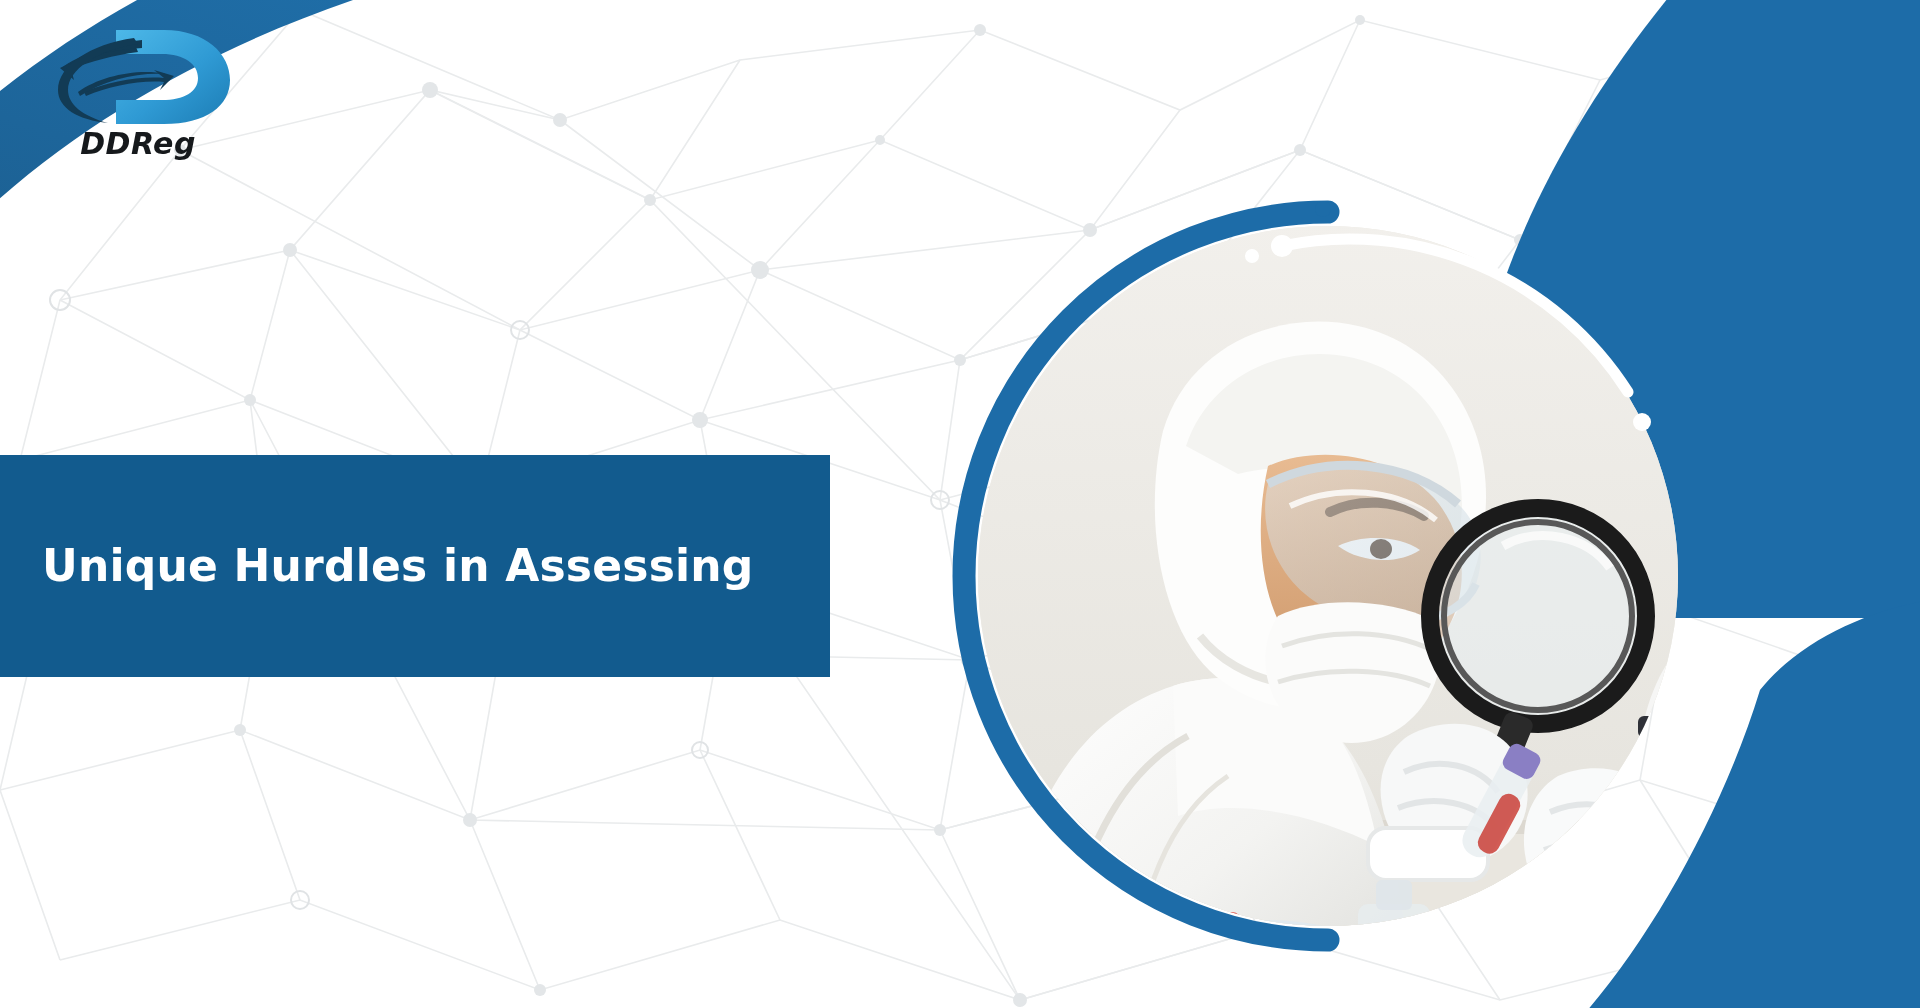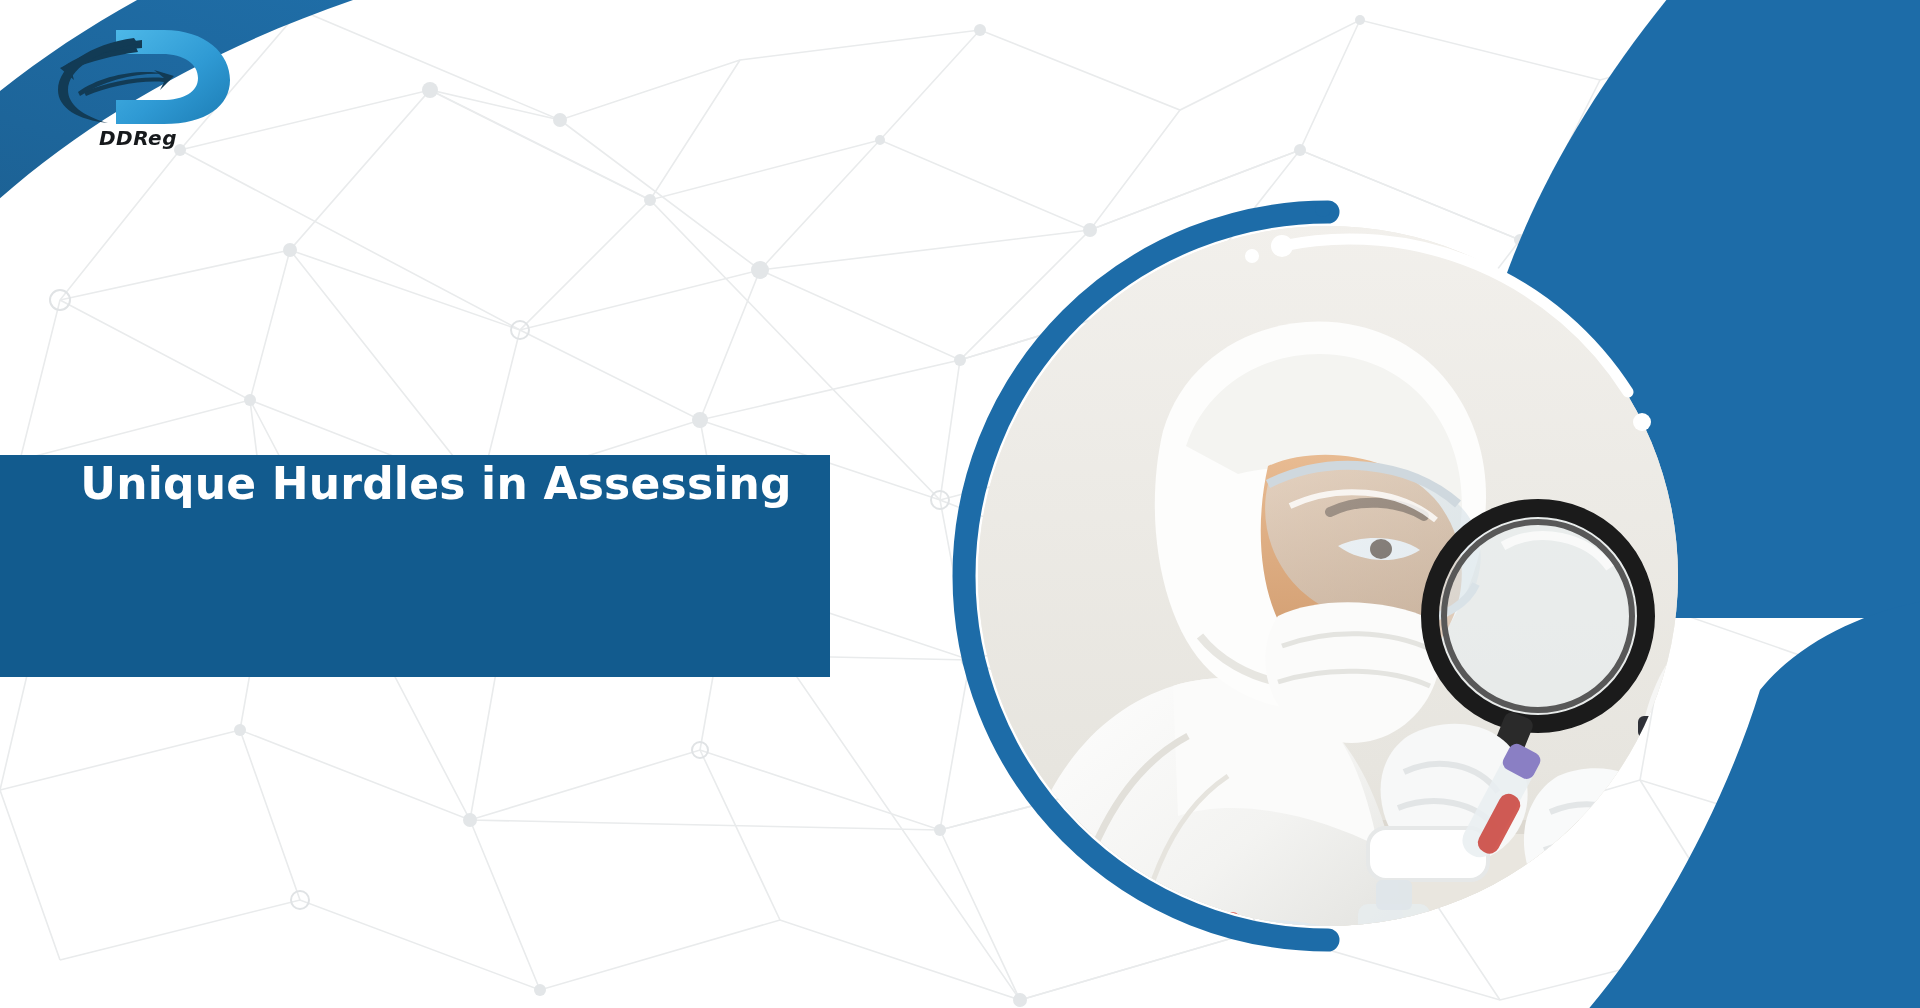--- a/index.html
+++ b/index.html
@@ -76,21 +76,21 @@
   
   .title-band {
     position: absolute;
     left: 0;
     top: 455px;
     width: 830px;
     height: 222px;
     background: #125b8e;
     z-index: 6;
     display: flex;
-    flex-direction: row;
+    flex-direction: column;
     justify-content: center;
     box-sizing: border-box;
     padding-left: 42px;
   }
   .title-line {
     color: #ffffff;
     font-family: "DejaVu Sans", sans-serif;
     font-size: 44px;
     font-weight: bold;
     letter-spacing: 0.2px;
@@ -116,21 +116,21 @@
   }
   .logo-word {
     position: absolute;
     left: 0;
     top: 104px;
     width: 200px;
     text-align: center;
     font-family: "DejaVu Sans", sans-serif;
     font-style: italic;
     font-weight: bold;
-    font-size: 20px;
+    font-size: 30px;
     color: #16191c;
     letter-spacing: 0.5px;
   }
 </style>
 </head>
 <body>
 
 <div id="banner">
 
   <svg class="bg-network" viewBox="0 0 1920 1008" preserveAspectRatio="none">

